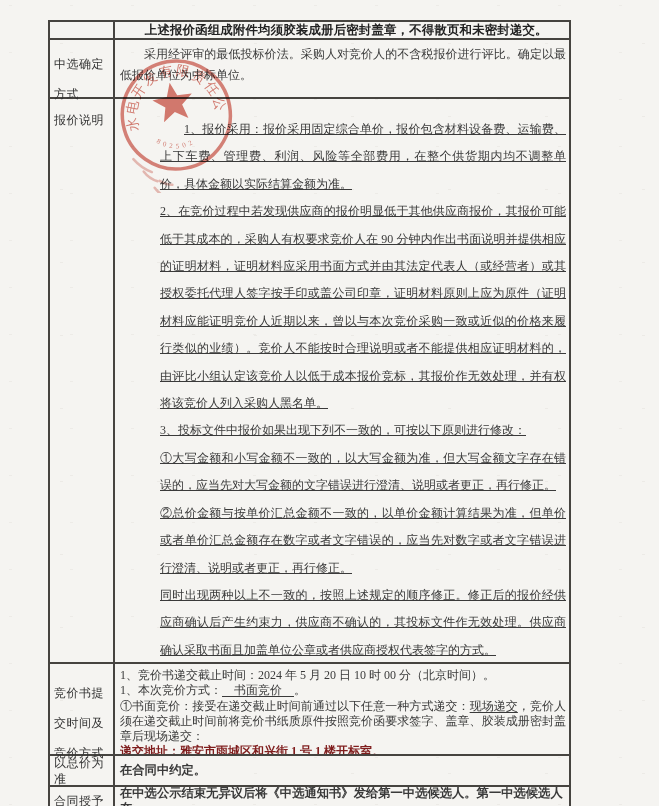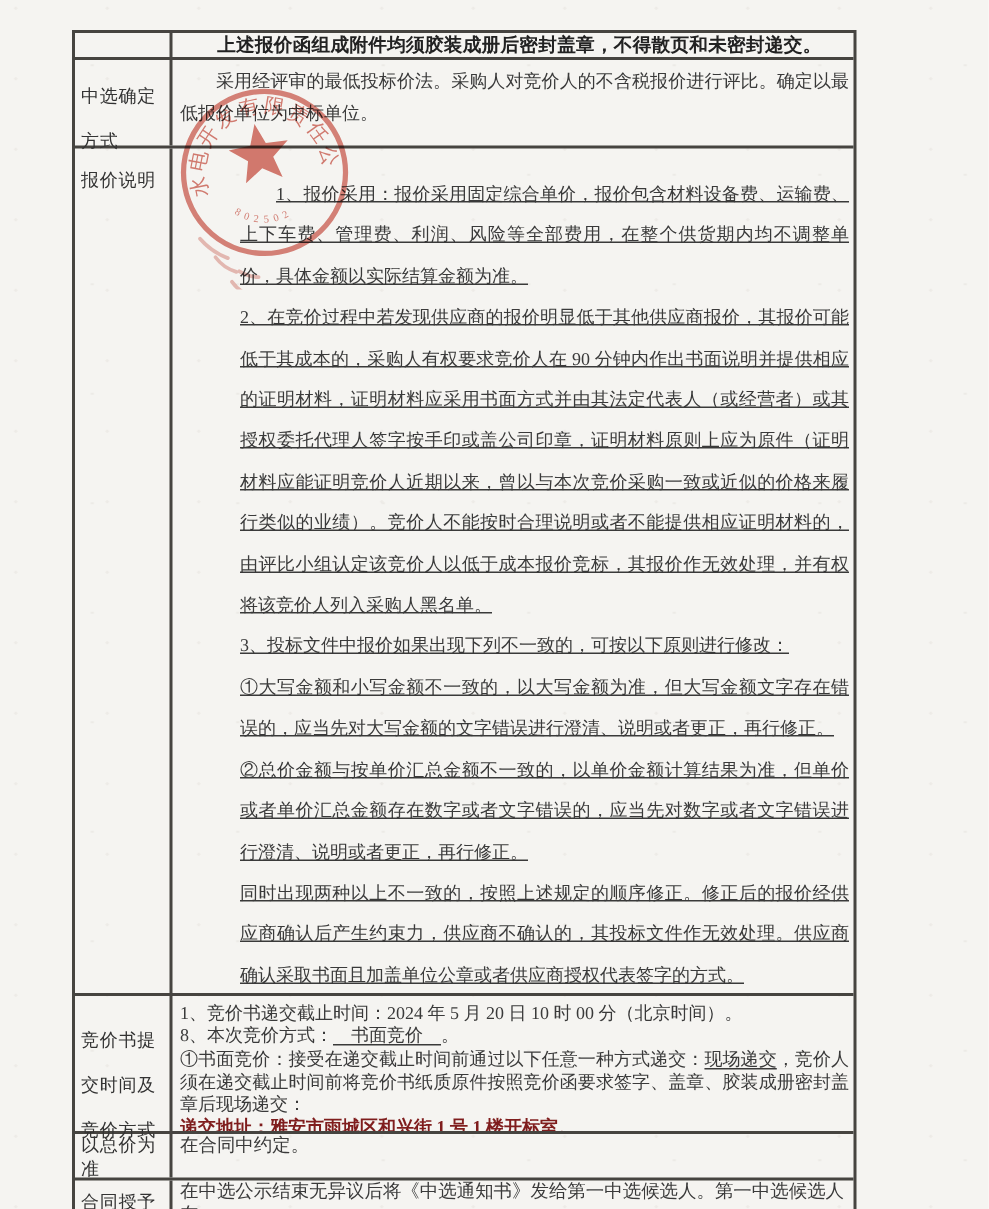--- a/index.html
+++ b/index.html
@@ -46,21 +46,21 @@
   .r3 .content-cell p{
     margin:0;font-size:12px;line-height:27.4px;text-align:justify;
   }
   .r3 .content-cell p.indent{text-indent:2em;}
   .r4 .label-cell{padding-top:14px;}
   .r4 .content-cell{padding-top:4px;}
   .r4 .content-cell p{
     margin:0;font-size:12px;line-height:15.3px;text-align:justify;
   }
   .r5 .label-cell,.r6 .label-cell{line-height:16px;display:flex;align-items:center;}
-  .r5 .content-cell,.r6 .content-cell{display:flex;}
+  .r5 .content-cell,.r6 .content-cell{display:flex;align-items:center;font-weight:bold;}
   .r5 .content-cell p,.r6 .content-cell p{margin:0;font-size:12.3px;line-height:15px;}
   .u{text-decoration:underline;text-underline-offset:2px;white-space:pre;}
   .b{font-weight:bold;color:#7f1d1d;}
   .stamp{
     position:absolute;left:96px;top:33px;width:160px;height:160px;
     mix-blend-mode:multiply;opacity:.85;pointer-events:none;
   }
   .stamp text{font-family:"Liberation Serif",serif;}
 </style>
 </head>
@@ -90,21 +90,21 @@
       <p>②总价金额与按单价汇总金额不一致的，以单价金额计算结果为准，但单价或者单价汇总金额存在数字或者文字错误的，应当先对数字或者文字错误进行澄清、说明或者更正，再行修正。</p>
       <p>同时出现两种以上不一致的，按照上述规定的顺序修正。修正后的报价经供应商确认后产生约束力，供应商不确认的，其投标文件作无效处理。供应商确认采取书面且加盖单位公章或者供应商授权代表签字的方式。</p>
       <p>③单价金额小数点或者百分比有明显错位的，以总价为准，修正单价。</p>
     </div>
   </div>
 
   <div class="row r4">
     <div class="label-cell">竞价书提交时间及竞价方式</div>
     <div class="content-cell">
       <p>1、竞价书递交截止时间：2024 年 5 月 20 日 10 时 00 分（北京时间）。</p>
-      <p><span>8、本次竞价方式：</span><span class="u">　书面竞价　</span><span>。</span></p>
+      <p><span>1、本次竞价方式：</span><span class="u">　书面竞价　</span><span>。</span></p>
       <p><span>①书面竞价：接受在递交截止时间前通过以下任意一种方式递交：</span><span class="u">现场递交</span><span>，竞价人须在递交截止时间前将竞价书纸质原件按照竞价函要求签字、盖章、胶装成册密封盖章后现场递交：</span></p>
       <p class="b">递交地址：雅安市雨城区和兴街 1 号 1 楼开标室。</p>
     </div>
   </div>
 
   <div class="row r5">
     <div class="label-cell">以总价为准</div>
     <div class="content-cell">
       <p>在合同中约定。</p>
     </div>

